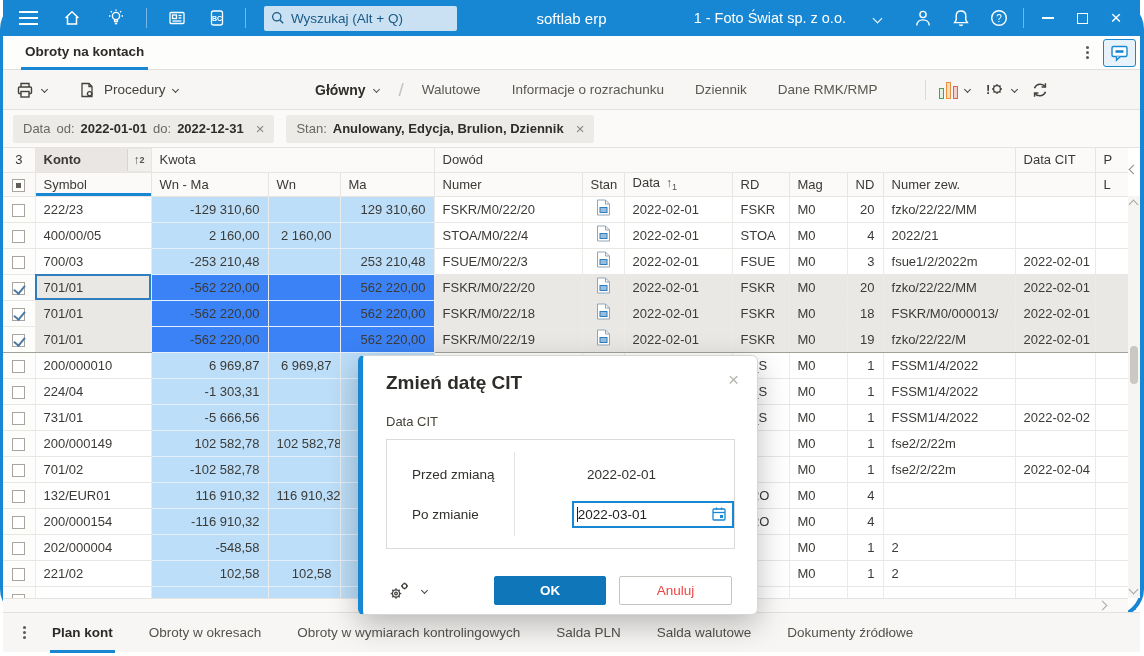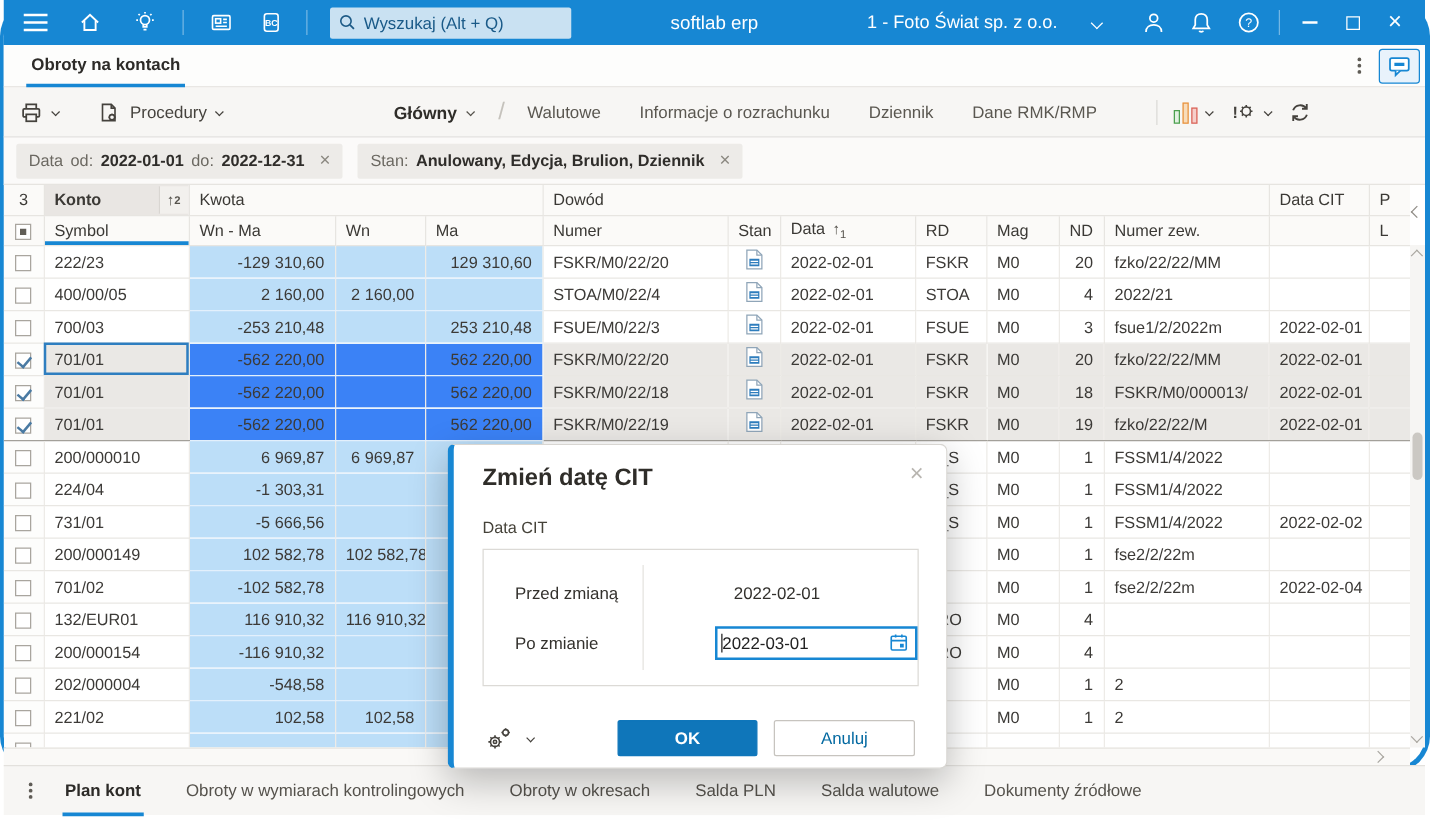--- a/index.html
+++ b/index.html
@@ -102,21 +102,21 @@
   .m-row { display:flex; align-items:center; height:40px; font-size:13.5px; color:#33312d; }
   .m-row .lbl { width:137px; }
   .m-row .val { padding-left:38px; }
   .m-input { position:relative; margin-left:28px; width:168px; height:27px; border:2px solid #1787d3; display:flex; align-items:center; padding:0 5px 0 4px; }
   .m-input input { border:none; outline:none; width:118px; font-size:13.5px; color:#222; font-family:"Liberation Sans",sans-serif; }
   .m-caret { position:absolute; left:3px; top:4px; bottom:4px; width:1px; background:#222; }
   .m-cal { margin-left:auto; display:flex; }
   .m-footer { display:flex; align-items:center; margin-top:27px; }
   .m-gear { display:flex; align-items:center; gap:10px; color:#45423d; }
   .btn-ok { margin-left:auto; width:112px; height:29px; background:#0f76ba; color:#fff; border:1px solid #0f76ba; font-size:13.5px; font-weight:700; border-radius:2px; font-family:"Liberation Sans",sans-serif; }
-  .btn-cancel { margin-left:13px; margin-right:3px; width:113px; height:29px; background:#fff; color:#0369a1; border:1px solid #c7c4bf; font-size:13.5px; border-radius:2px; font-family:"Liberation Sans",sans-serif; }
+  .btn-cancel { margin-left:13px; margin-right:3px; width:113px; height:29px; background:#fff; color:#ef4444; border:1px solid #c7c4bf; font-size:13.5px; border-radius:2px; font-family:"Liberation Sans",sans-serif; }
 </style>
 </head>
 <body>
 
 <div class="frame">
 
   <div class="topbar">
     <div class="tb-left">
       <div class="burger"></div>
       <span class="tbicon" style="margin-left:22px">
@@ -690,22 +690,22 @@
       <span class="chev arr" style="bottom:5px"></span>
     </div>
     <div class="hscroll">
       <span class="chev right arr"></span>
     </div>
   </div>
 
   <div class="bottombar">
     <span class="dots bdots"></span>
     <span class="btab active">Plan kont</span>
+    <span class="btab">Obroty w okresach</span>
     <span class="btab">Obroty w wymiarach kontrolingowych</span>
-    <span class="btab">Obroty w okresach</span>
     <span class="btab">Salda PLN</span>
     <span class="btab">Salda walutowe</span>
     <span class="btab">Dokumenty źródłowe</span>
   </div>
 
   <div class="modal">
     <div class="m-title">Zmień datę CIT</div>
     <span class="m-close">×</span>
     <div class="m-label">Data CIT</div>
     <div class="m-box">

